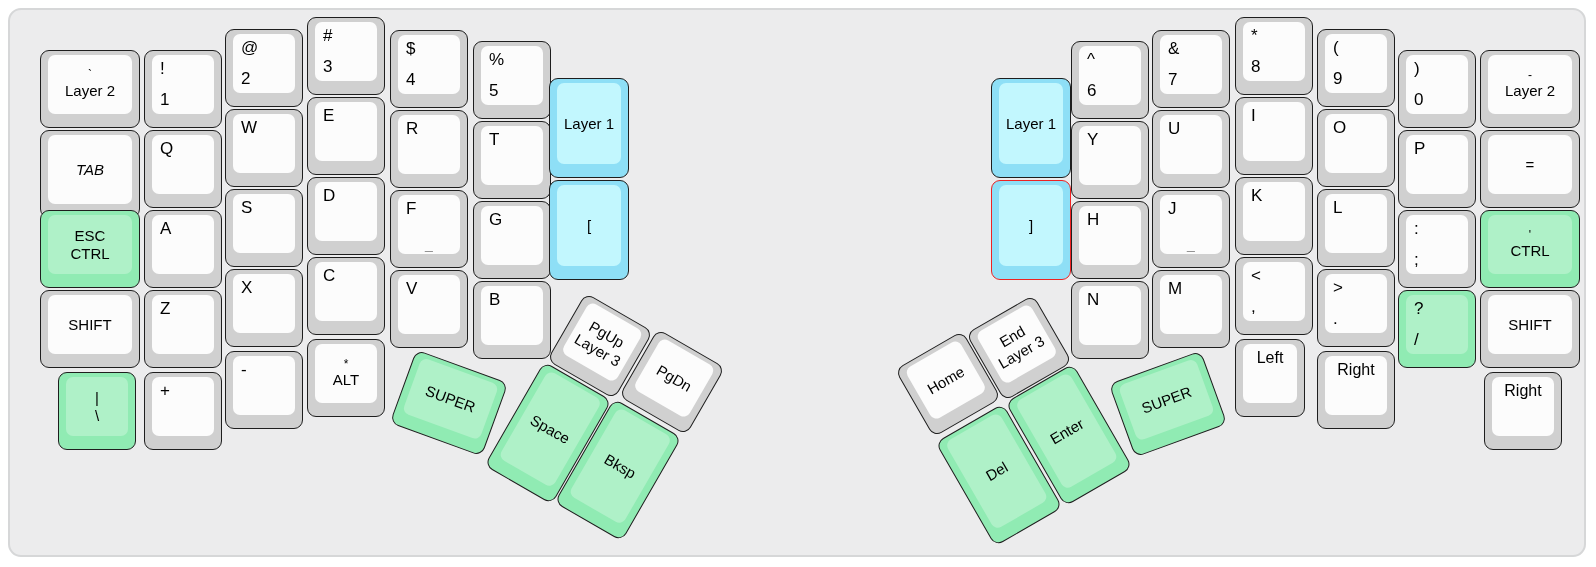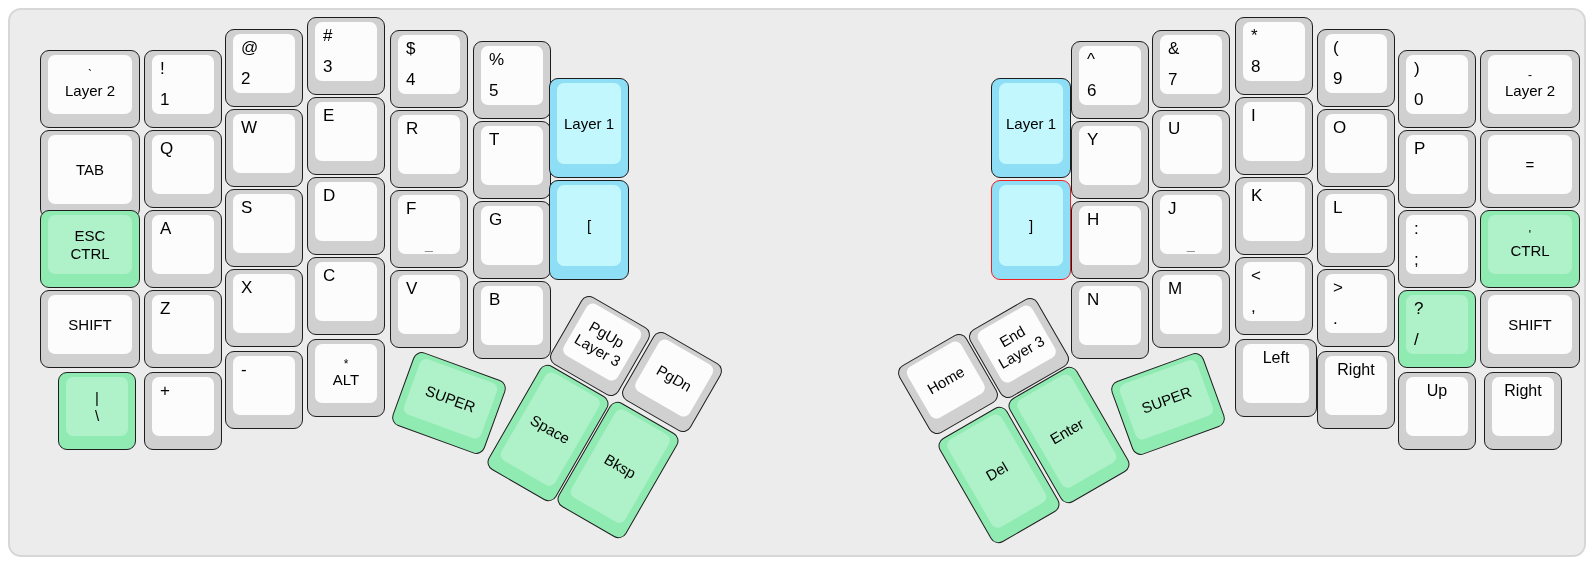--- a/index.html
+++ b/index.html
@@ -52,21 +52,21 @@
 <div class="panel"></div>
 <div class="keys-layer" id="keys-layer">
     <div class="key white" style="left: 40px; top: 50px; width: 100px; height: 78px;">
       <div class="cap">
         <div class="labels align-c">
           <div class="line small">`</div>
           <div class="line">Layer 2</div>
         </div>
       </div>
     </div>
-    <div class="key white" style="left: 40px; top: 130px; width: 100px; height: 88px;">
+    <div class="key white" style="left: 40px; top: 130px; width: 100px; height: 88px; font-style: italic;">
       <div class="cap">
         <div class="labels align-c">
           <div class="line">TAB</div>
         </div>
       </div>
     </div>
     <div class="key green" style="left: 40px; top: 210px; width: 100px; height: 78px;">
       <div class="cap">
         <div class="labels align-c">
           <div class="line">ESC</div>
@@ -403,21 +403,21 @@
       </div>
     </div>
     <div class="key white" style="left: 1235px; top: 257px; width: 78px; height: 78px;">
       <div class="cap">
         <div class="labels align-tl">
           <div class="line">&lt;</div>
           <div class="line">,</div>
         </div>
       </div>
     </div>
-    <div class="key white" style="left: 1235px; top: 339px; width: 82px; height: 78px;">
+    <div class="key white" style="left: 1235px; top: 339px; width: 70px; height: 78px;">
       <div class="cap">
         <div class="labels align-tc">
           <div class="line">Left</div>
         </div>
       </div>
     </div>
     <div class="key white" style="left: 1317px; top: 29px; width: 78px; height: 78px;">
       <div class="cap">
         <div class="labels align-tl">
           <div class="line">(</div>
@@ -475,27 +475,20 @@
           <div class="line">:</div>
           <div class="line">;</div>
         </div>
       </div>
     </div>
     <div class="key green" style="left: 1398px; top: 290px; width: 78px; height: 78px;">
       <div class="cap">
         <div class="labels align-tl">
           <div class="line">?</div>
           <div class="line">/</div>
-        </div>
-      </div>
-    </div>
-    <div class="key white" style="left: 1398px; top: 372px; width: 78px; height: 78px;">
-      <div class="cap">
-        <div class="labels align-tc">
-          <div class="line">Up</div>
         </div>
       </div>
     </div>
     <div class="key white" style="left: 1480px; top: 50px; width: 100px; height: 78px;">
       <div class="cap">
         <div class="labels align-c">
           <div class="line small">-</div>
           <div class="line">Layer 2</div>
         </div>
       </div>

